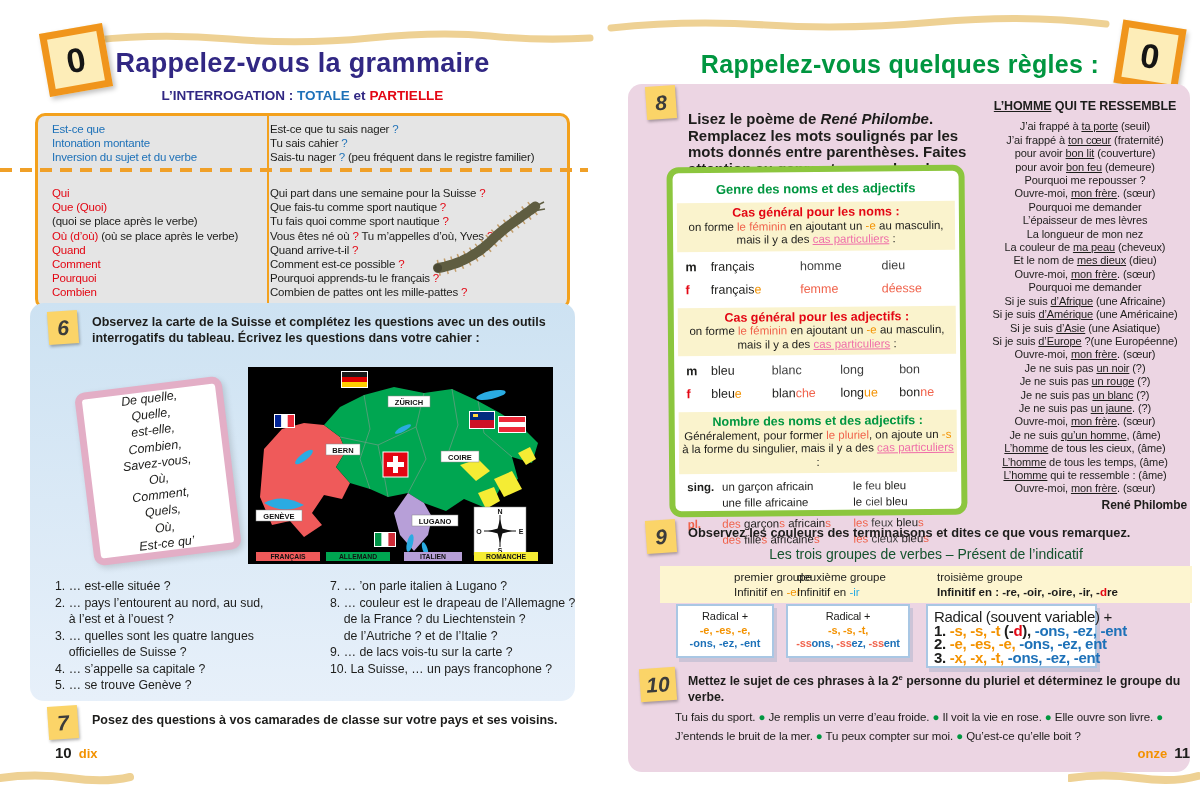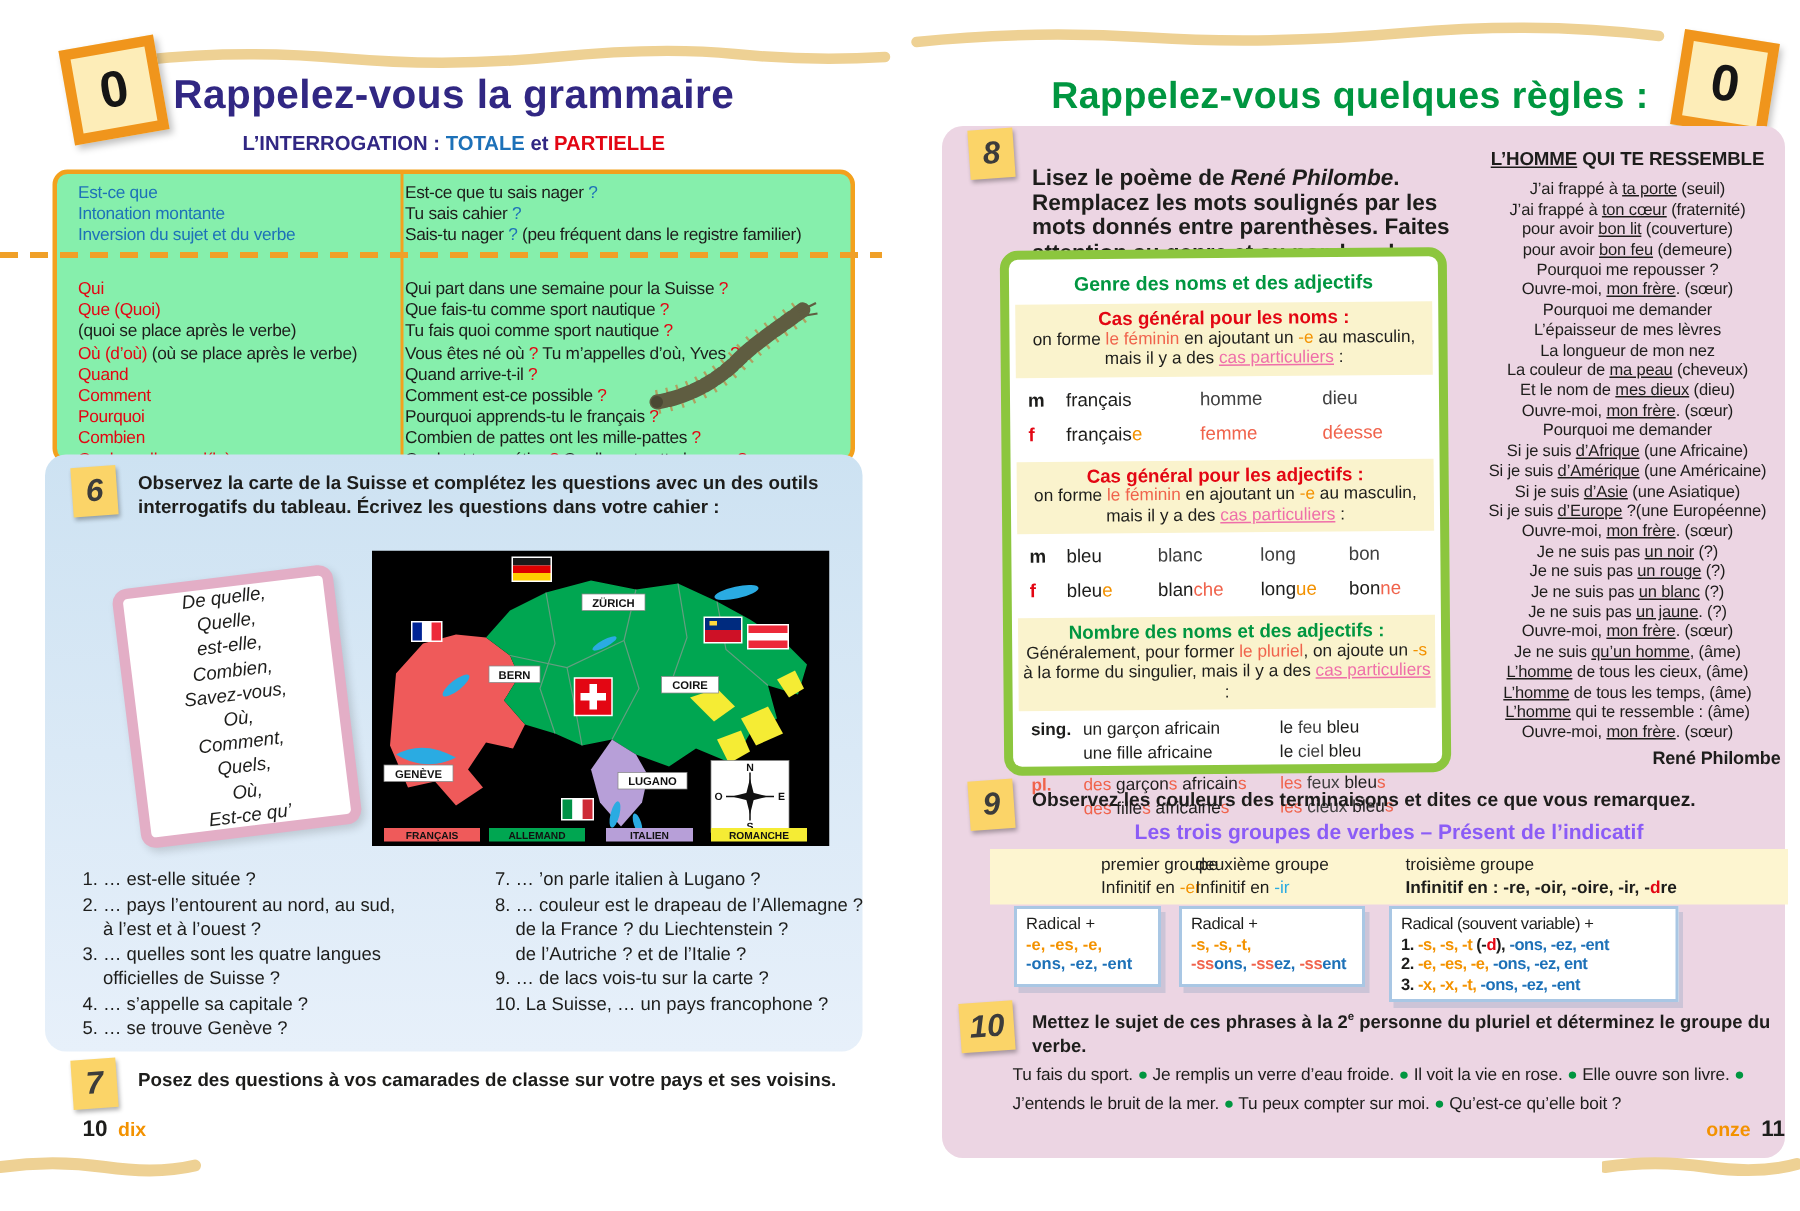--- a/index.html
+++ b/index.html
@@ -17,21 +17,21 @@
       display:flex;align-items:center;justify-content:center;font-size:34px;font-weight:bold;color:#151515;
       box-shadow:2px 3px 5px rgba(0,0,0,.25);}
   .num-badge{position:absolute;width:30px;height:33px;background:#fbd468;transform:rotate(-4deg);
       display:flex;align-items:center;justify-content:center;font-size:21px;font-weight:bold;color:#3c3c3b;
       box-shadow:1px 2px 3px rgba(0,0,0,.3);font-style:italic;}
   
   .lp-title{position:absolute;left:35px;top:48px;width:535px;text-align:center;font-size:27px;
       font-weight:bold;color:#312783;letter-spacing:.3px;}
   .lp-subtitle{position:absolute;left:35px;top:88px;width:535px;text-align:center;font-size:13.5px;
       font-weight:bold;color:#312783;}
-  .q-table{position:absolute;left:35px;top:113px;width:535px;height:196px;background:#86efac;
+  .q-table{position:absolute;left:35px;top:113px;width:535px;height:196px;background:#e5e5e5;
       border:3px solid #f3a11d;border-radius:10px;box-sizing:border-box;font-size:11.5px;
       letter-spacing:-0.2px;line-height:14.2px;}
   .q-vline{position:absolute;left:229px;top:0;bottom:0;width:2px;background:#f3a11d;}
   .q-row{display:flex;padding:6px 0 4px 0;}
   .q-col1{width:224px;padding-left:14px;box-sizing:border-box;}
   .q-col2{flex:1;padding-left:8px;}
   .tl{white-space:nowrap;}
   .dash-divider{position:absolute;left:0;top:168px;width:588px;height:4px;
       background:repeating-linear-gradient(90deg,#f0a028 0 12px,transparent 12px 20px);}
   .blue-panel{position:absolute;left:30px;top:303px;width:545px;height:398px;border-radius:14px;
@@ -65,25 +65,25 @@
   .nrow{display:flex;font-size:11.5px;line-height:16px;margin-top:5px;}
   .nrow .rl{width:36px;padding-left:6px;font-weight:bold;}
   .nrow .ncl{width:136px}.nrow .ncr{width:106px}
   .rl-red{color:#f0634c}
   .poem{position:absolute;left:977px;top:100px;width:216px;display:flex;flex-direction:column;
       align-items:center;font-size:11px;line-height:13.4px;letter-spacing:-0.1px;}
   .poem-title{font-size:12.5px;font-weight:bold;margin-bottom:7px;white-space:nowrap;}
   .poem-line{white-space:nowrap;}
   .poem-author{align-self:flex-end;font-weight:bold;font-size:12px;margin-top:3px;padding-right:6px;}
   .verbs-title{position:absolute;left:660px;top:546px;width:532px;text-align:center;font-size:14px;
-      font-weight:bold;color:#8b5cf6;}
+      font-weight:normal;color:#14532d;}
   .yellow-band{position:absolute;left:660px;top:566px;width:532px;height:37px;background:#fdf5d0;}
   .vb-head{position:absolute;top:4px;font-size:11.5px;line-height:14.5px;white-space:nowrap;}
   .verb-box{position:absolute;background:#ffffff;border:2px solid #a9c7e4;box-sizing:border-box;
-      box-shadow:3px 4px 0 rgba(130,160,190,.3);padding:4px 6px;font-size:11px;line-height:13.5px;}
+      box-shadow:3px 4px 0 rgba(130,160,190,.3);padding:4px 6px;font-size:11px;line-height:13.5px;text-align:center;}
   .verb-box div{white-space:nowrap;}
   .sentences{position:absolute;left:675px;top:708px;width:517px;font-size:11.5px;line-height:19px;
       letter-spacing:-0.1px;}
   .footer-right{position:absolute;left:1060px;top:744px;width:130px;text-align:right;font-weight:bold;font-size:15px;}
   .footer-right .word{color:#f39200;font-size:13px;margin-right:7px;}
   .wave{position:absolute;}
   .map-wrap{position:absolute;left:248px;top:367px;width:305px;height:197px;}
 </style>
 </head>
 <body>
@@ -437,21 +437,21 @@
   <div class="verb-box" style="left:676px;top:604px;width:98px;height:54px;">
       <div class="vline"><span>Radical +</span></div>
       <div class="vline"><span class="or b">-e, -es, -e,</span></div>
       <div class="vline"><span class="bl b">-ons, -ez, -ent</span></div>
     </div>
   <div class="verb-box" style="left:786px;top:604px;width:124px;height:54px;letter-spacing:-0.2px;">
       <div class="vline"><span>Radical +</span></div>
       <div class="vline"><span class="or b">-s, -s, -t,</span></div>
       <div class="vline"><span class="ro b">-ss</span><span class="bl b">ons</span><span class="bl b">, </span><span class="ro b">-ss</span><span class="bl b">ez</span><span class="bl b">, </span><span class="ro b">-ss</span><span class="bl b">ent</span></div>
     </div>
-  <div class="verb-box" style="left:926px;top:604px;width:193px;height:64px;font-size:11px;letter-spacing:-0.3px;">
+  <div class="verb-box" style="left:926px;top:604px;width:171px;height:64px;font-size:15px;letter-spacing:-0.3px;">
       <div class="vline"><span>Radical  (souvent variable) +</span></div>
       <div class="vline"><span class="b">1. </span><span class="or b">-s, -s, -t </span><span class="b">(-</span><span class="rd b">d</span><span class="b">), </span><span class="bl b">-ons, -ez, -ent</span></div>
       <div class="vline"><span class="b">2. </span><span class="or b">-e, -es, -e, </span><span class="bl b">-ons, -ez, ent</span></div>
       <div class="vline"><span class="b">3. </span><span class="or b">-x, -x, -t, </span><span class="bl b">-ons, -ez, -ent</span></div>
     </div>
 
   <div class="num-badge" style="left:640px;top:668px;width:36px;">10</div>
   <div class="ex-text" style="left:688px;top:670px;width:505px;font-size:12.3px;"><span>Mettez le sujet de ces phrases à la 2</span><span class="sup">e</span><span> personne du pluriel et déterminez le groupe du verbe.</span></div>
   <div class="sentences"><span>Tu fais du sport. </span><span class="gr">● </span><span>Je remplis un verre d’eau froide. </span><span class="gr">● </span><span>Il voit la vie en rose. </span><span class="gr">● </span><span>Elle ouvre son livre. </span><span class="gr">● </span><span>J’entends le bruit de la mer. </span><span class="gr">● </span><span>Tu peux compter sur moi. </span><span class="gr">● </span><span>Qu’est-ce qu’elle boit ?</span></div>
 

